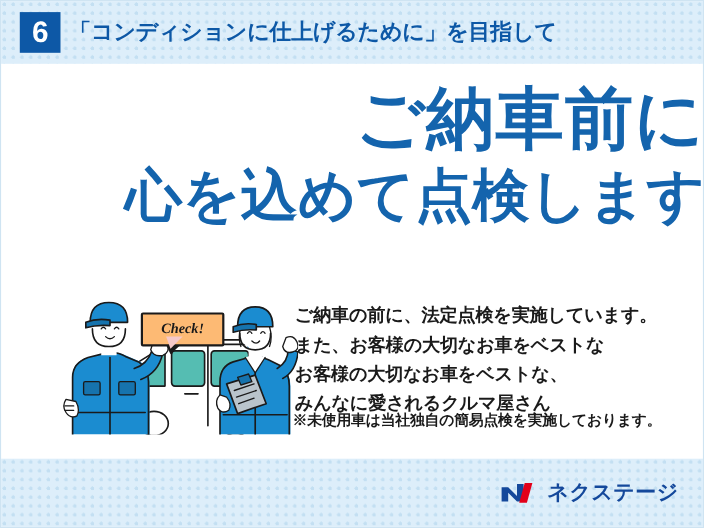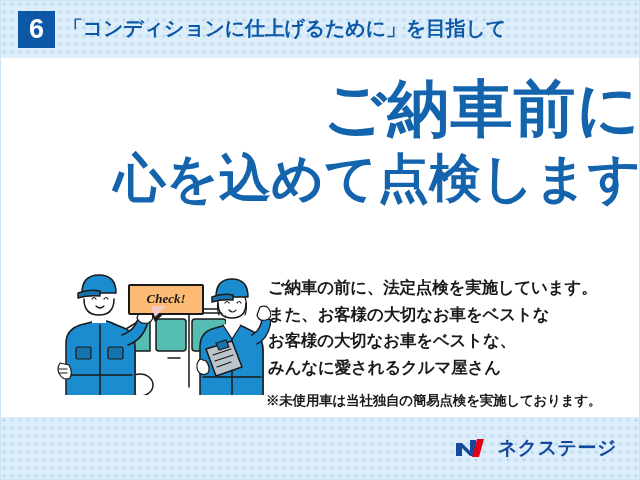--- a/index.html
+++ b/index.html
@@ -93,21 +93,21 @@
     font-size: 16.5px;
     font-weight: bold;
     line-height: 1.62;
     letter-spacing: -0.2px;
     margin-top: 16px;
   }
   #body-copy .line { display: block; white-space: nowrap; }
   #note {
     position: absolute;
     left: 265px;
-    top: 391px;
+    top: 372px;
     color: #1a1a1a;
     font-size: 13.5px;
     font-weight: bold;
     white-space: nowrap;
     letter-spacing: -0.2px;
   }
 
   
   #illustration {
     position: absolute;

